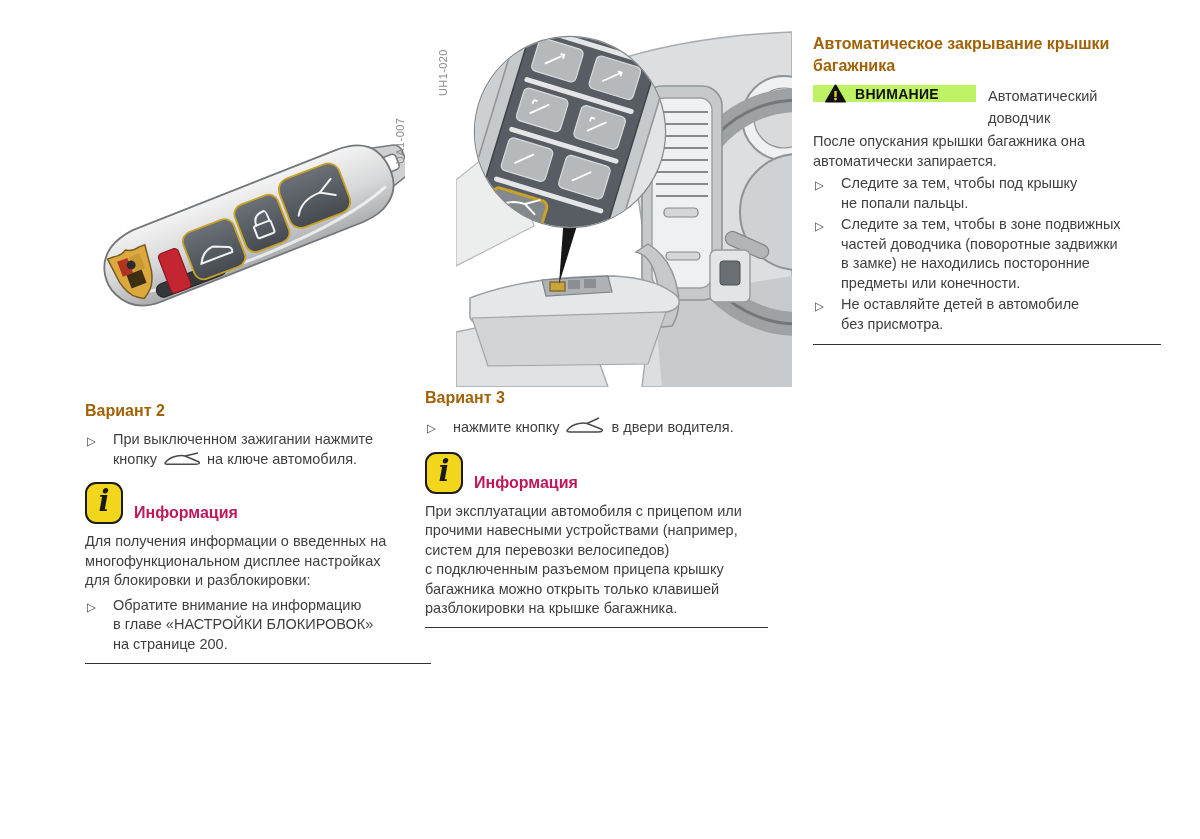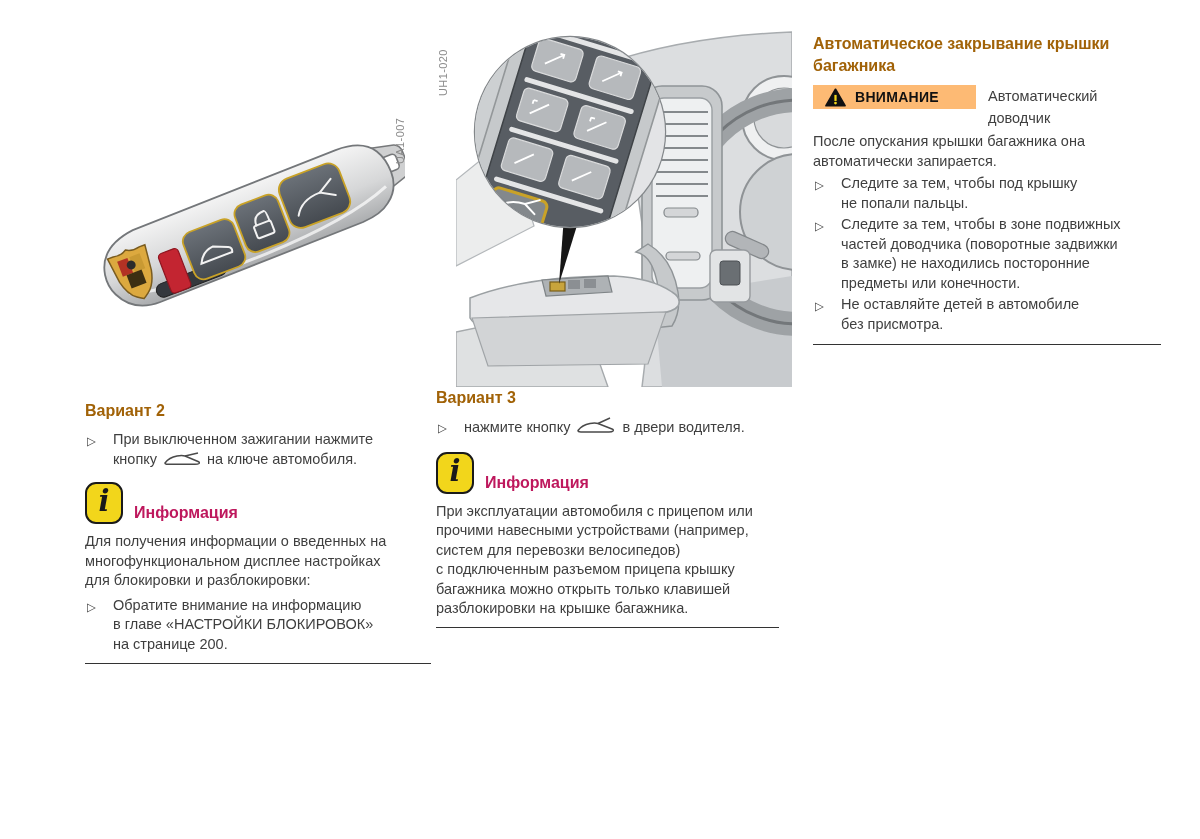--- a/index.html
+++ b/index.html
@@ -10,21 +10,21 @@
   }
   .page { position:absolute; inset:0; background:#fff; }
 
   
   .h2 { font-size:16px; font-weight:700; color:#a16207; line-height:22px; margin:0 0 8px 0; }
   .body-text { font-size:14.5px; line-height:19.5px; color:#3f3f3f; }
   .ml { white-space:pre-line; }
 
   
   .col-left  { position:absolute; left:85px;  top:400px; width:346px; }
-  .col-mid   { position:absolute; left:436px; top:387px; width:343px; }
+  .col-mid   { position:absolute; left:425px; top:387px; width:343px; }
   .col-right { position:absolute; left:813px; top:33px;  width:348px; }
 
   
   .bullet { display:flex; margin:2px 0; }
   .bullet .marker { flex:0 0 28px; width:28px; font-size:11.5px; color:#3f3f3f; padding-top:2px; padding-left:2px; }
   .bullet .btxt { flex:1; }
 
   
   .rule { border:none; border-top:1.4px solid #333; width:100%; }
 
@@ -37,21 +37,21 @@
     font-family:"DejaVu Serif", serif; font-style:italic; font-weight:700;
     font-size:29px; color:#1a1a1a; line-height:1; padding-bottom:3px;
   }
   .info-title { font-size:16px; font-weight:700; color:#be185d; padding-bottom:2px; }
   .para { margin-top:7px; }
   .para + .para { margin-top:12px; }
 
   
   .warn-row { display:flex; gap:12px; margin-top:8px; }
   .warn-box {
-    background:#fdba74; width:163px; height:24px; flex:0 0 163px;
+    background:#bef264; width:163px; height:17px; flex:0 0 163px;
     display:flex; align-items:center; gap:9px; padding-left:12px;
   }
   .warn-label { font-size:14px; font-weight:700; color:#111; letter-spacing:.3px; }
   .warn-side { font-size:14.5px; line-height:22px; color:#3f3f3f; }
 
   
   .vlabel {
     position:absolute; width:60px; line-height:14px; font-size:11px;
     color:#8c8c8c; letter-spacing:.4px;
     transform-origin:0 100%; transform:rotate(-90deg);

